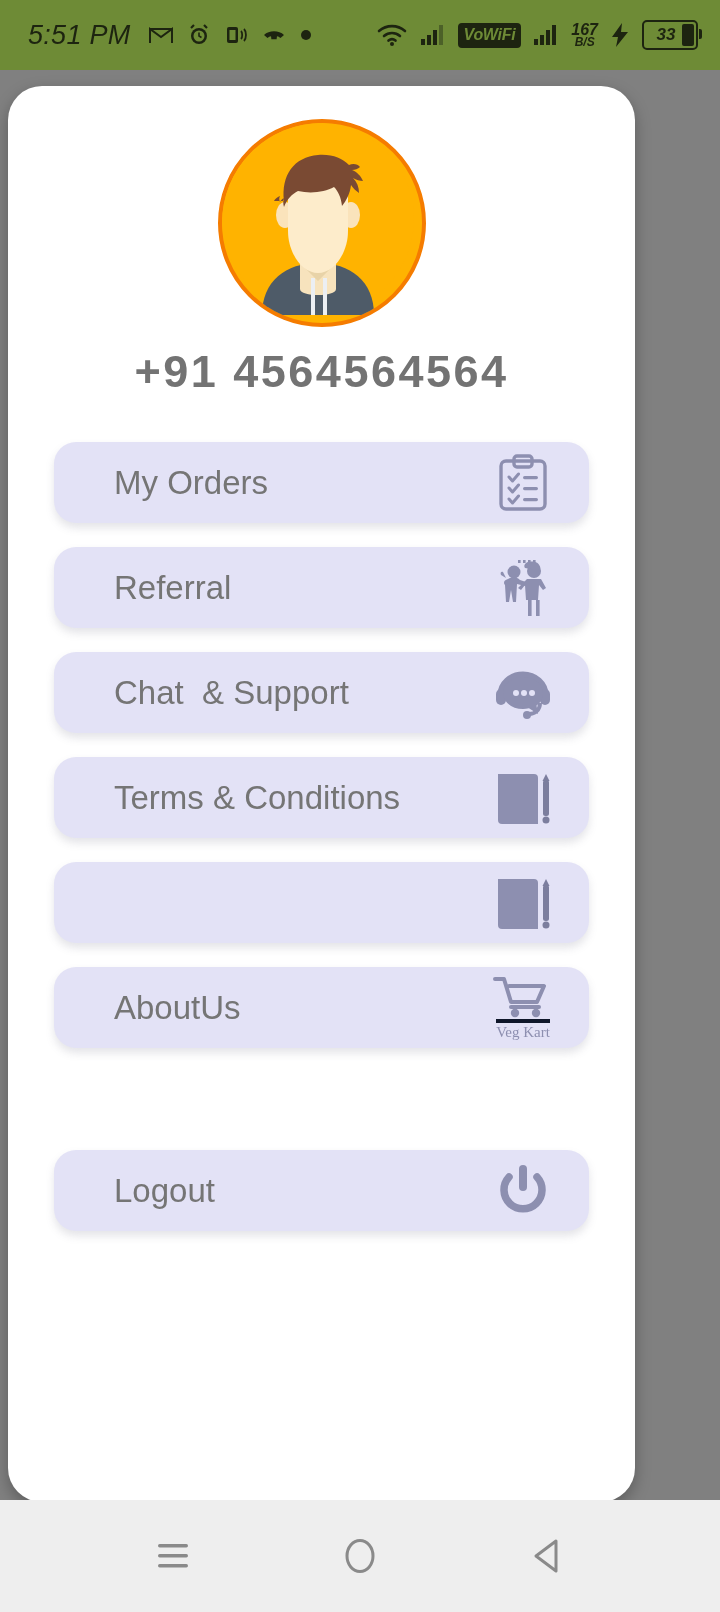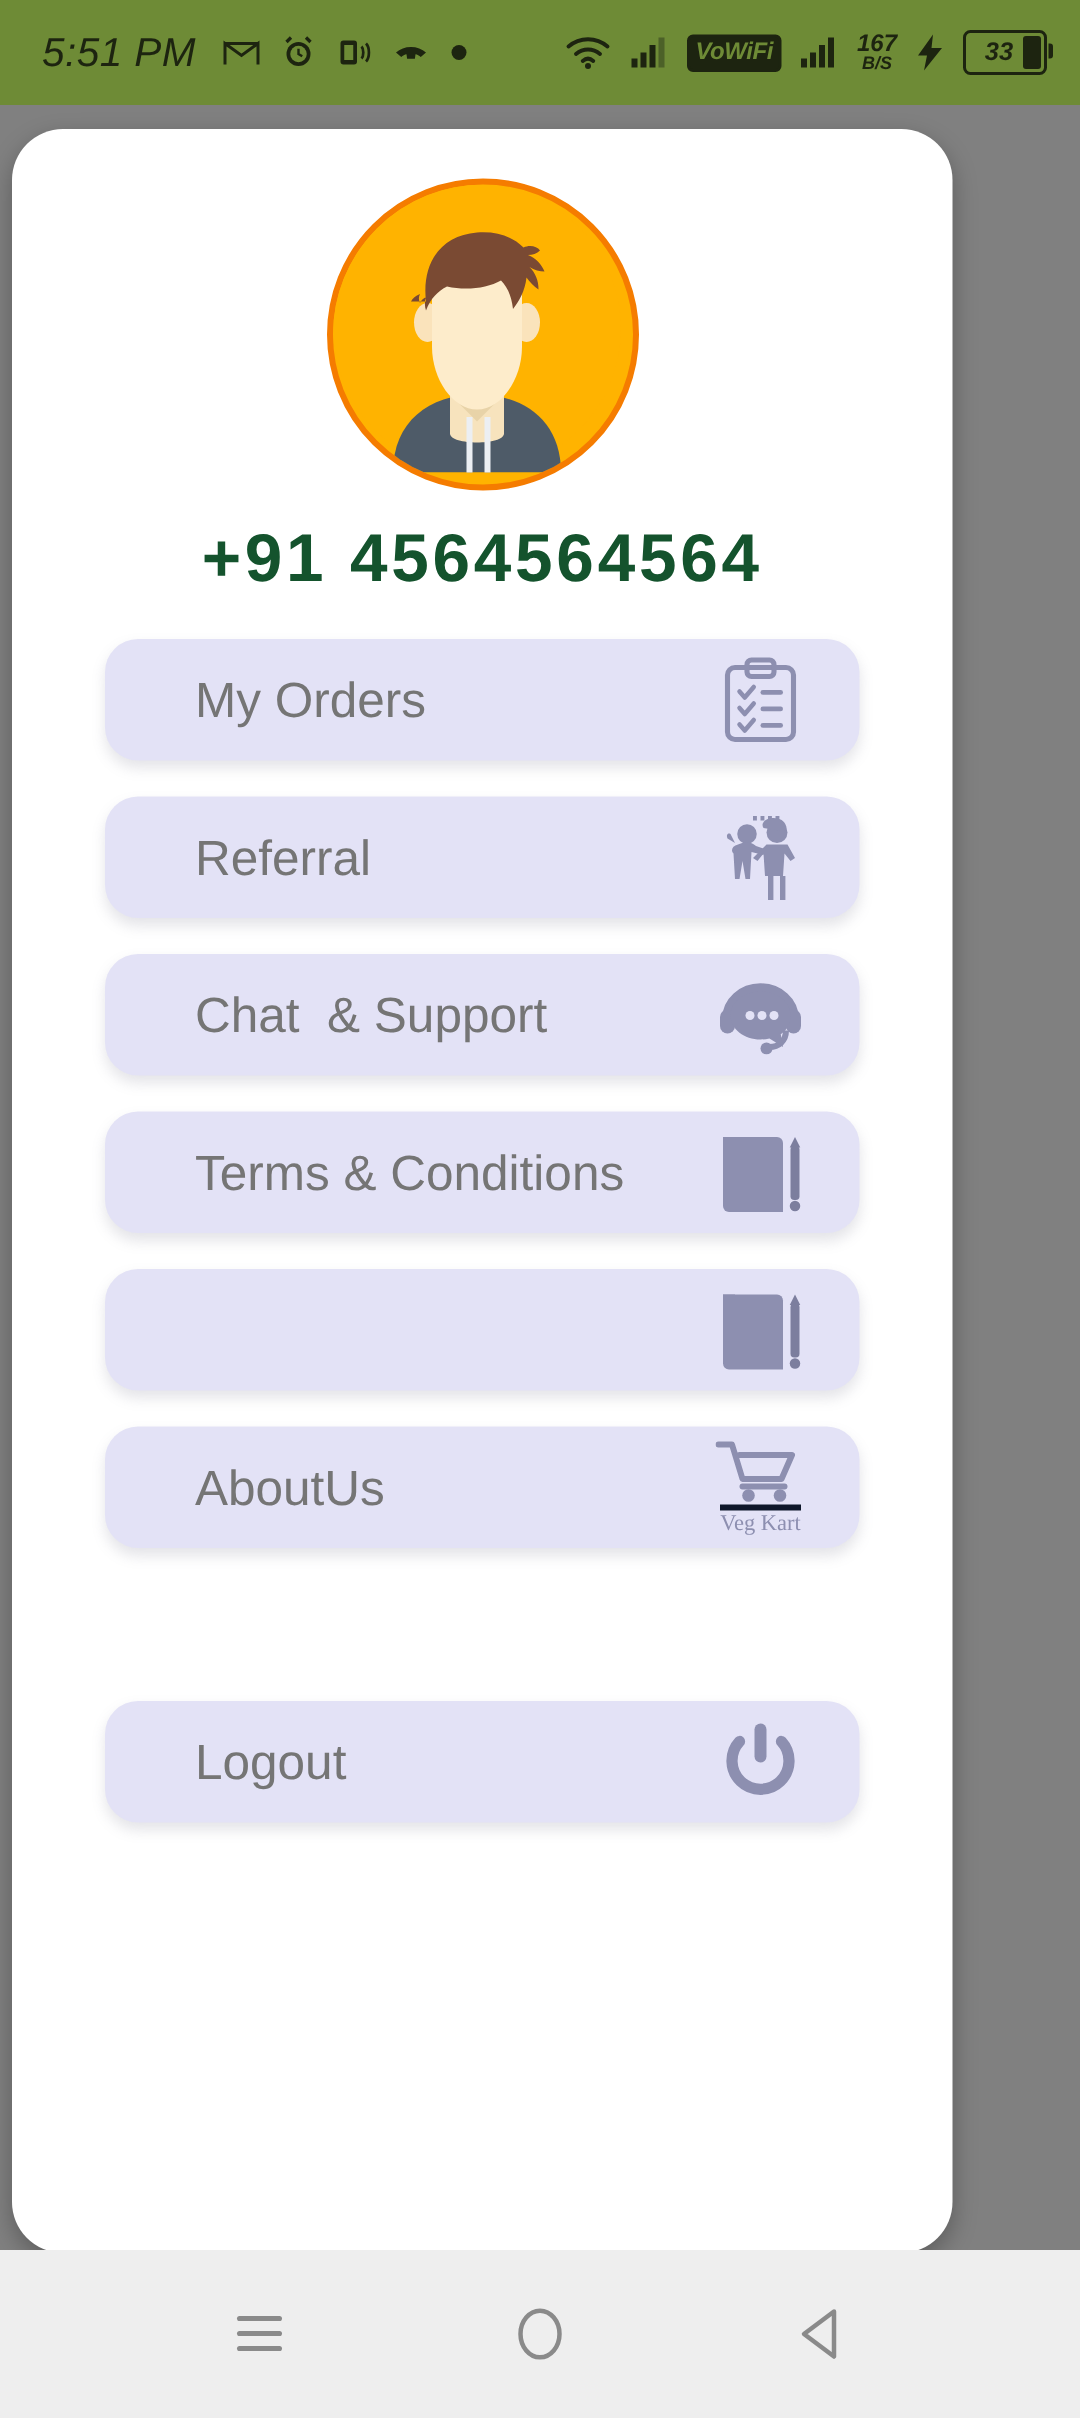--- a/index.html
+++ b/index.html
@@ -152,29 +152,29 @@
     font-family: "Liberation Sans", sans-serif;
     font-size: 30px;
     font-weight: bold;
     color: #6e6e77;
     cursor: pointer;
   }
   .phone {
     text-align: center;
     font-size: 45px;
     font-weight: bold;
-    color: #14532d;
+    color: #737373;
     letter-spacing: 2.5px;
     margin-top: 10px;
   }
 
   
   .menu {
-    margin-top: 28px;
-    padding: 0 62px;
+    margin-top: 44px;
+    padding: 0 46px;
   }
   .menu-item {
     position: relative;
     height: 81px;
     background: #e3e2f6;
     border-radius: 22px;
     margin-bottom: 24px;
     display: flex;
     align-items: center;
     box-shadow: 0 5px 9px rgba(120,120,140,0.20);

